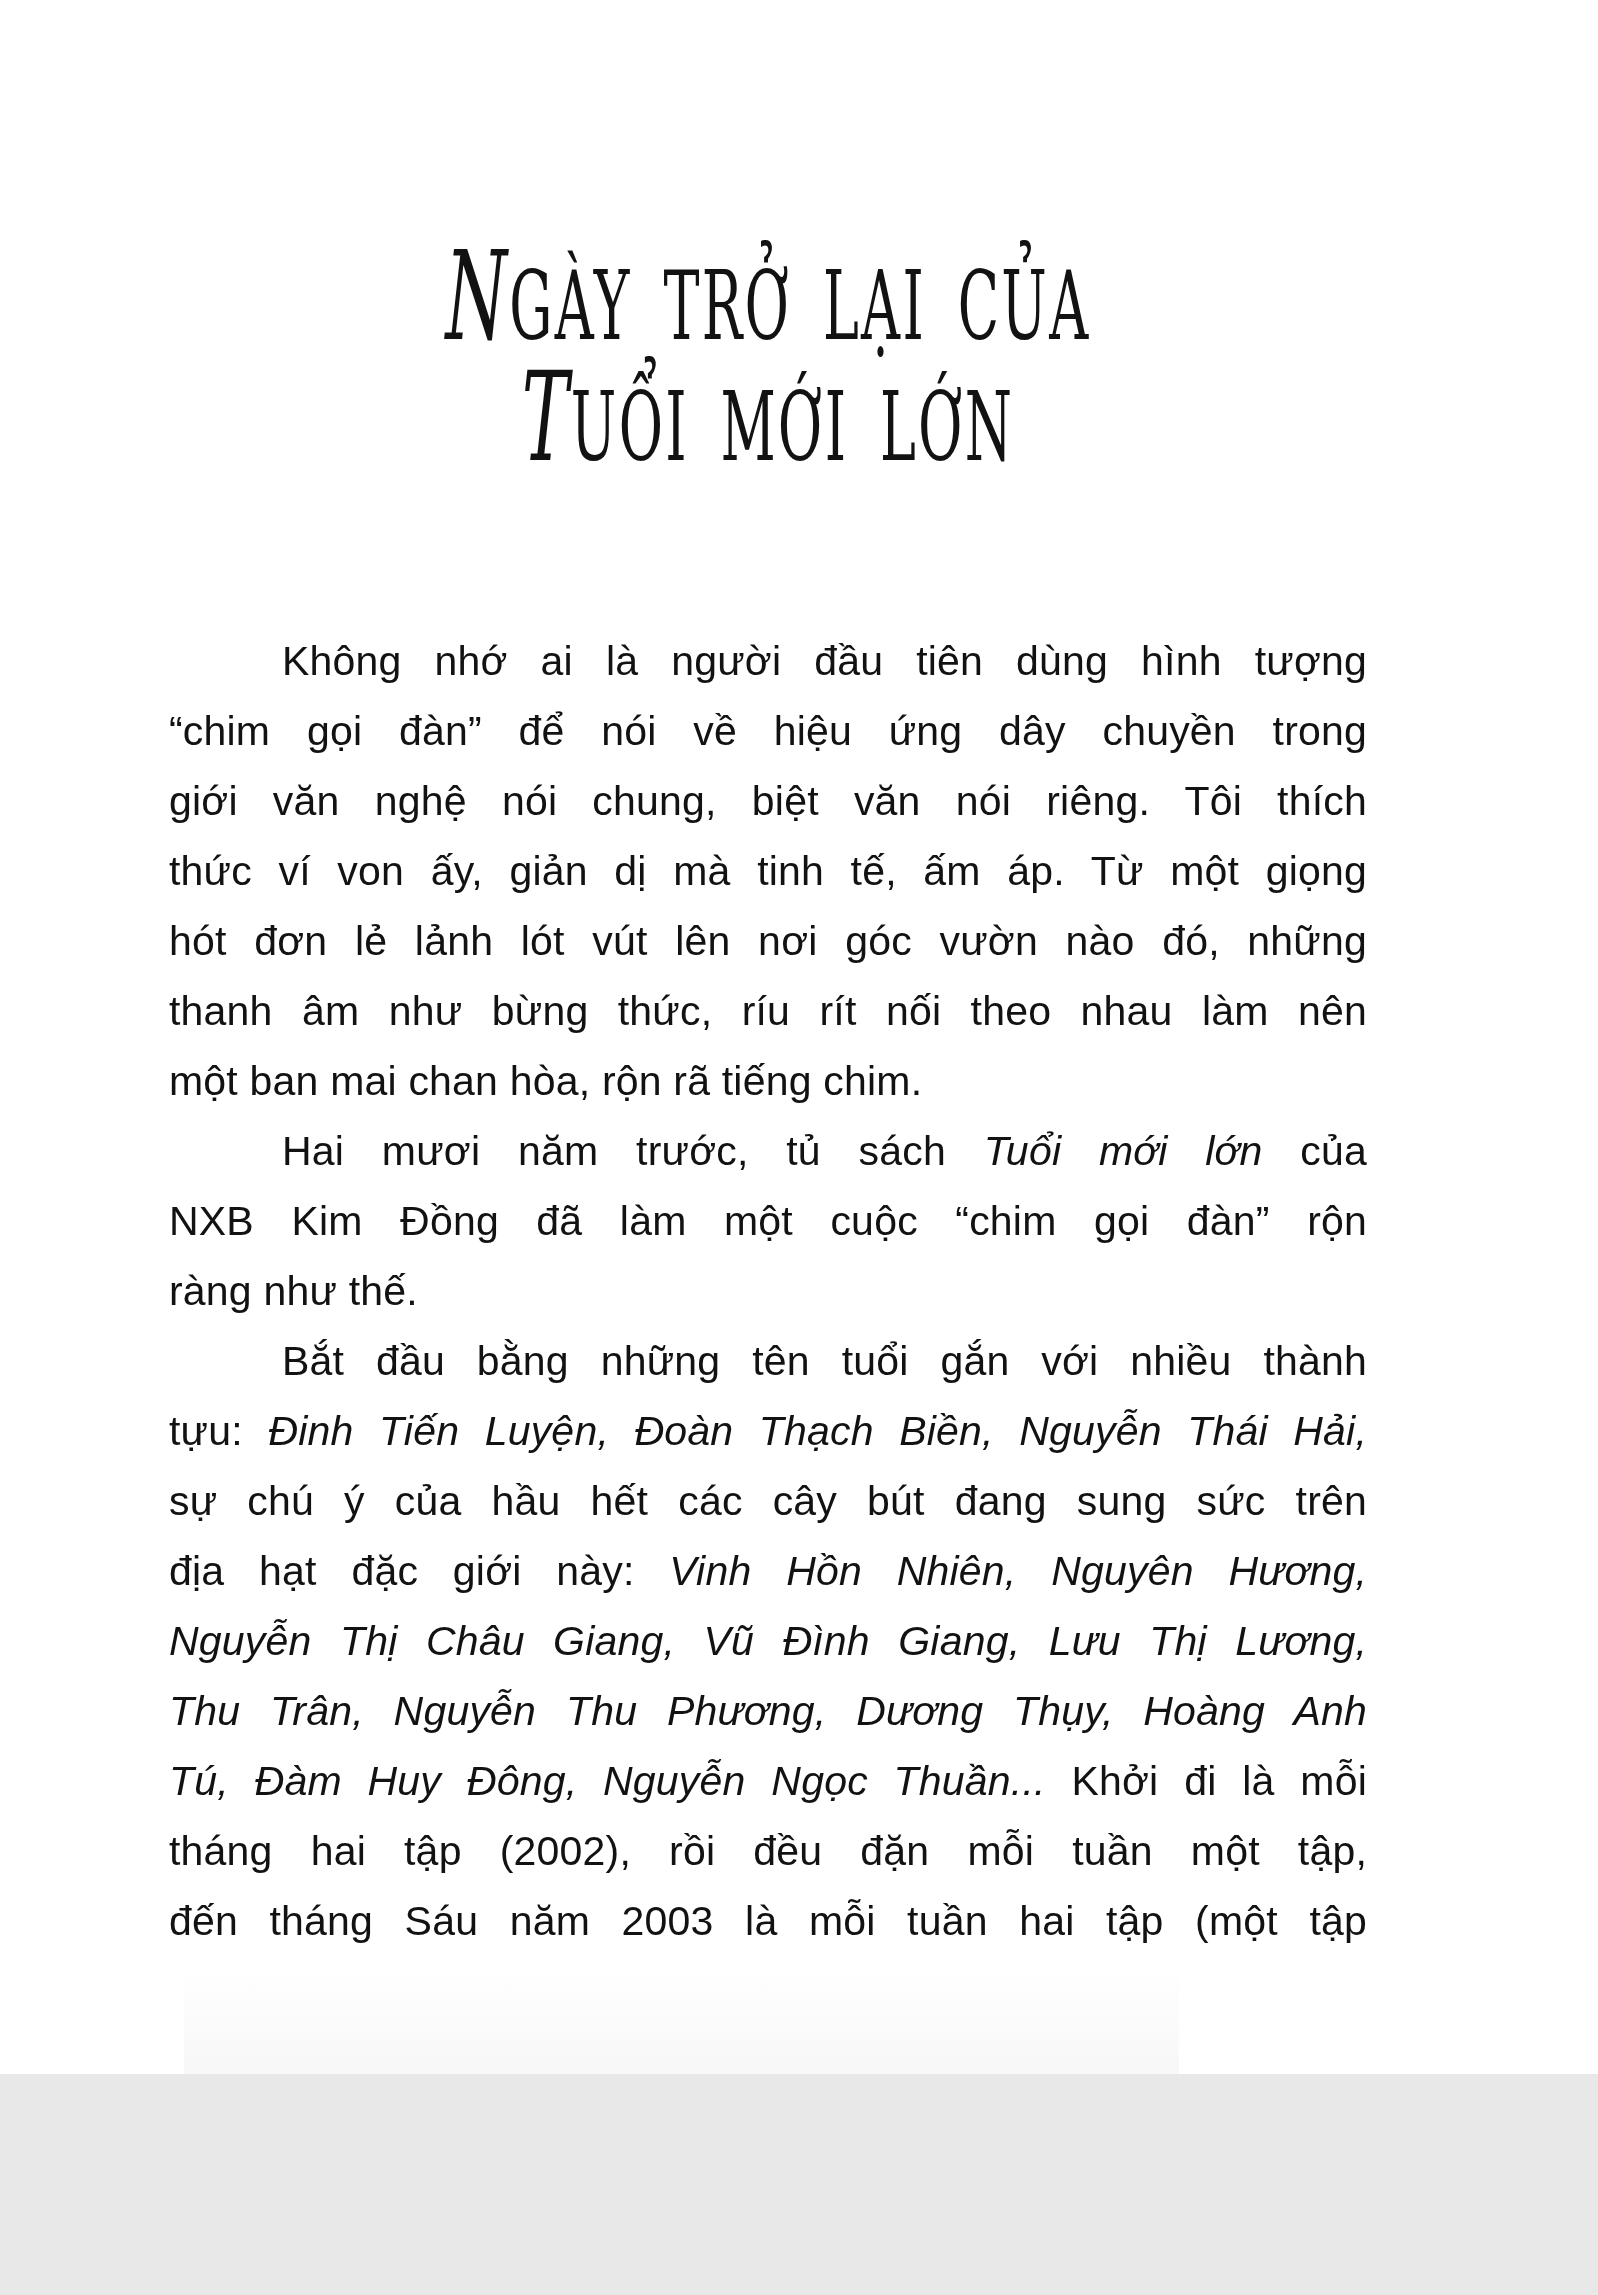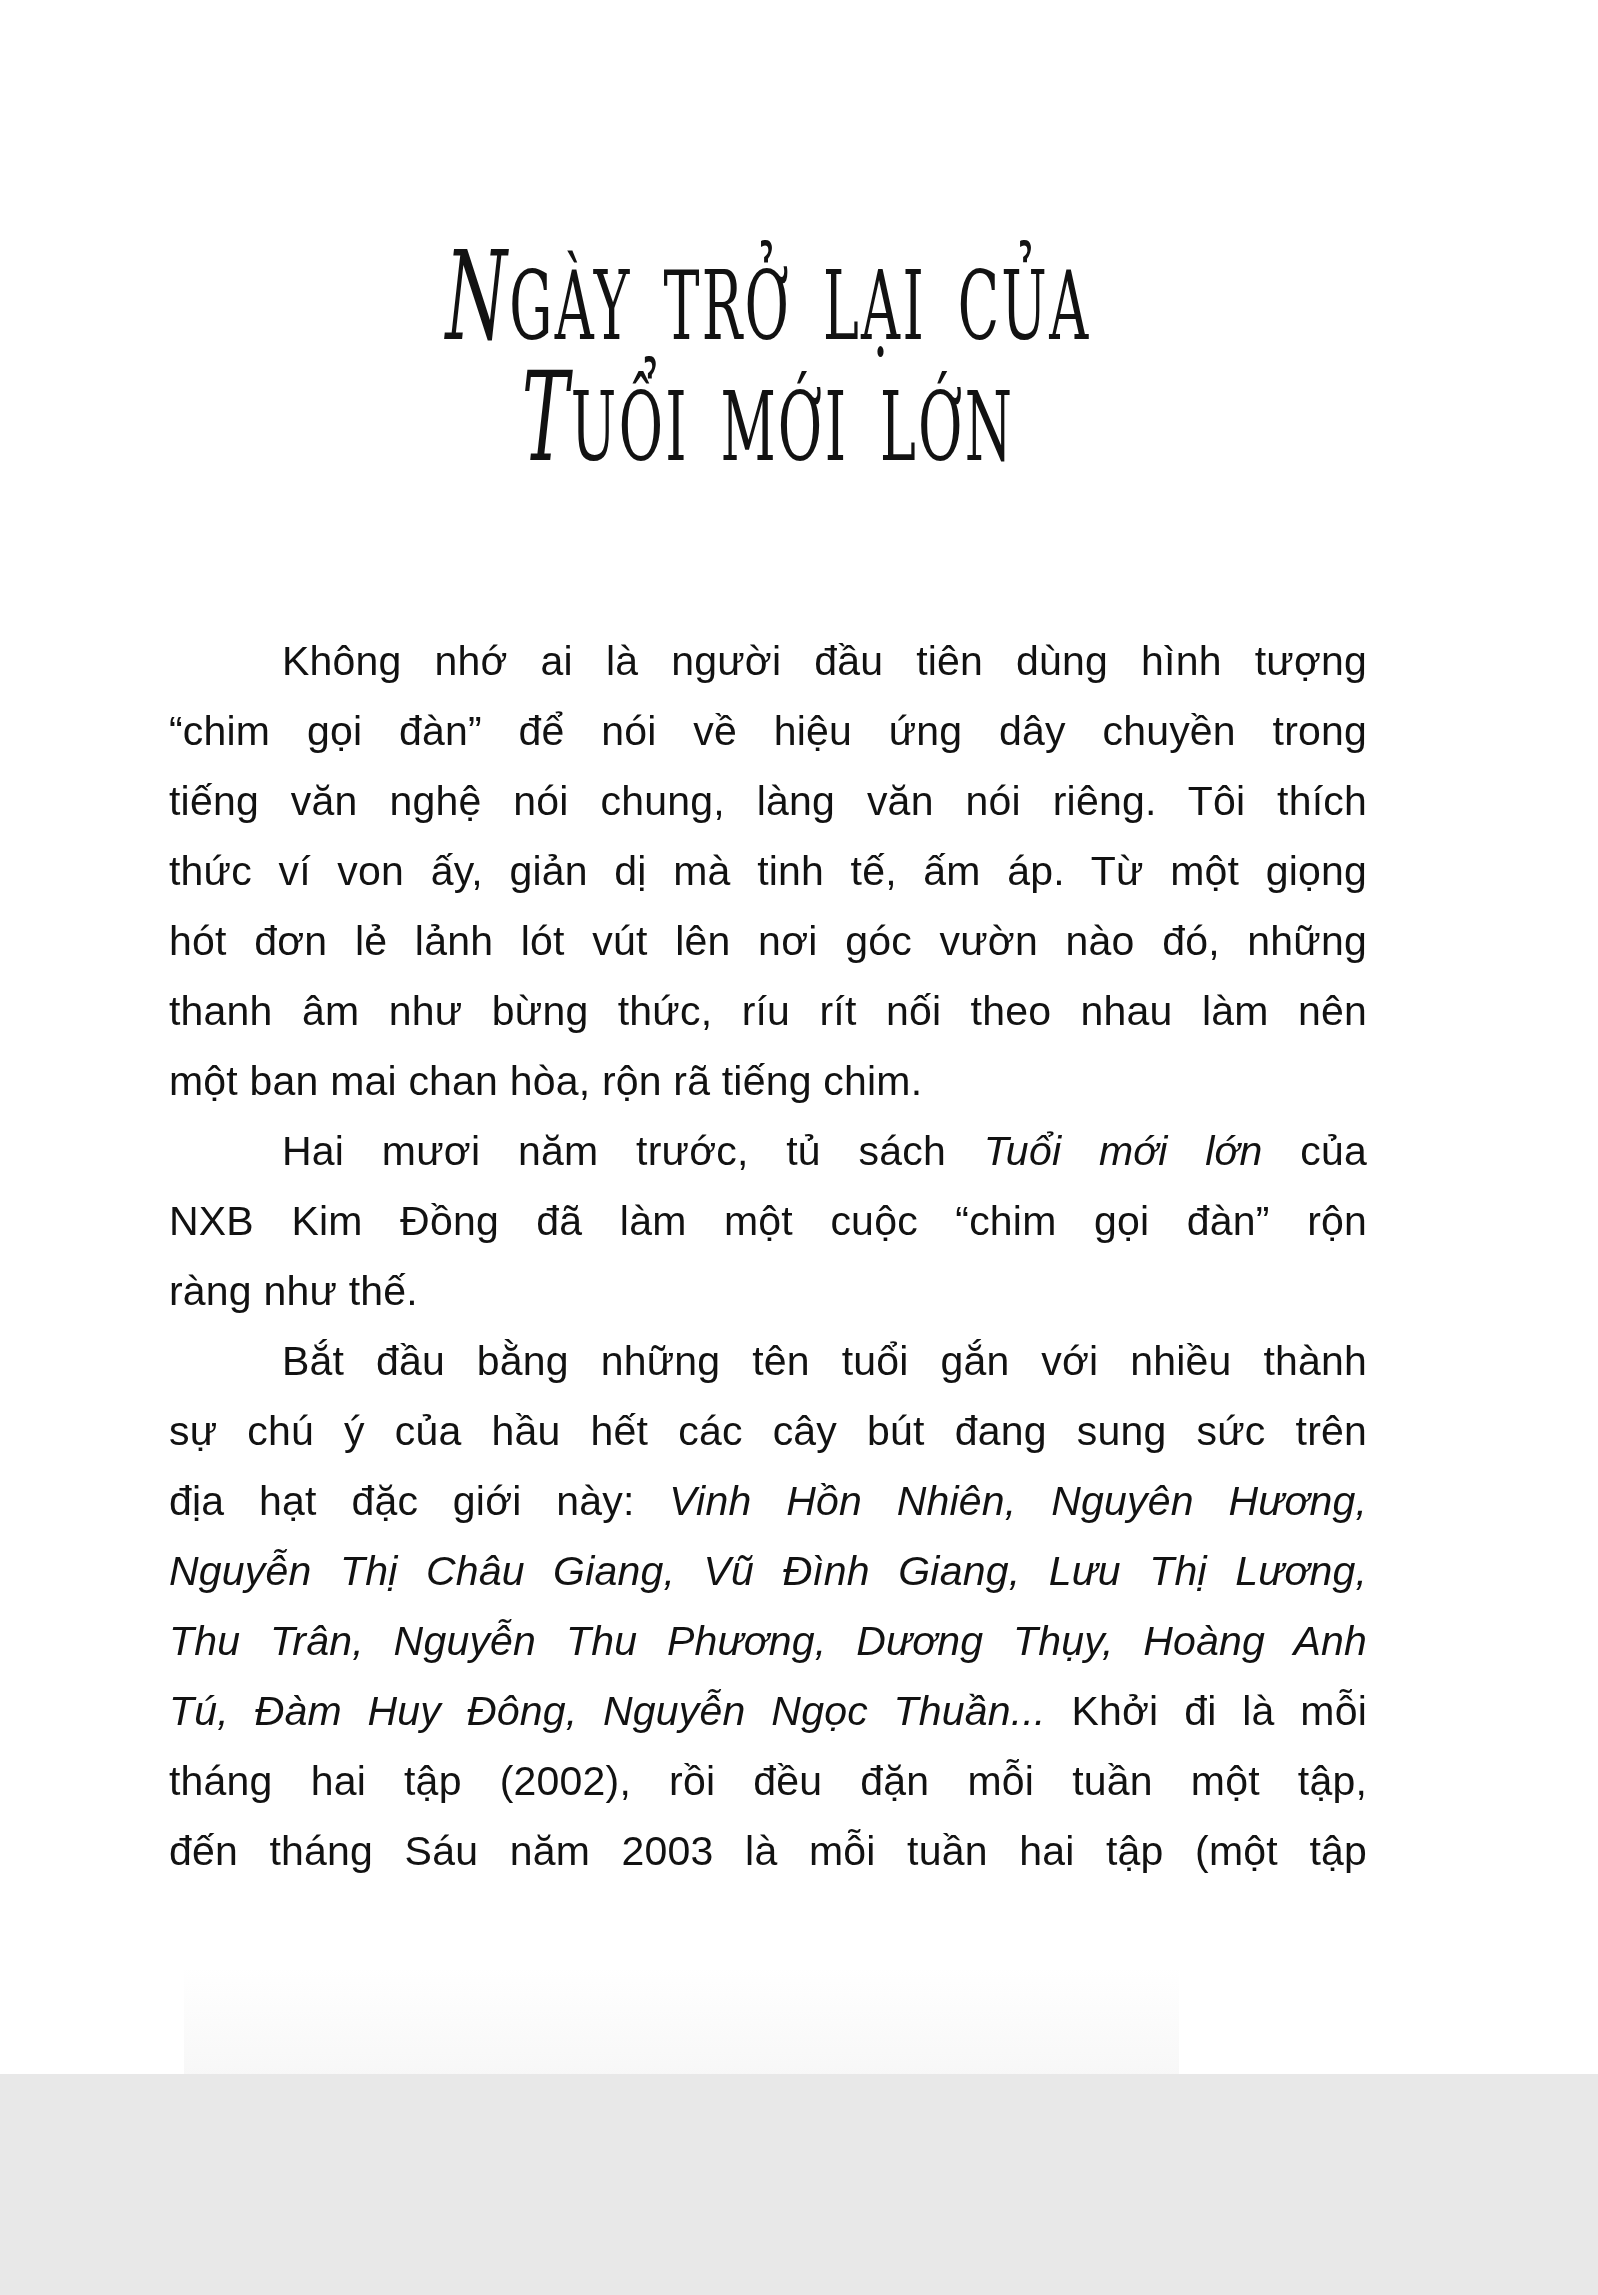--- a/index.html
+++ b/index.html
@@ -68,29 +68,30 @@
 <div class="page">
 
   <div class="title-block">
     <div class="title-line">Ngày trở lại của</div>
     <div class="title-line">Tuổi mới lớn</div>
   </div>
 
   <div class="body-text">
       <div class="line indent just"><span>Không nhớ ai là người đầu tiên dùng hình tượng</span></div>
       <div class="line just"><span>“chim gọi đàn” để nói về hiệu ứng dây chuyền trong</span></div>
-      <div class="line just"><span>tiếng văn nghệ nói chung, làng văn nói riêng. Tôi thích</span></div>
+      <div class="line just"><span>giới văn nghệ nói chung, biệt văn nói riêng. Tôi thích</span></div>
       <div class="line just"><span>thức ví von ấy, giản dị mà tinh tế, ấm áp. Từ một giọng</span></div>
       <div class="line just"><span>hót đơn lẻ lảnh lót vút lên nơi góc vườn nào đó, những</span></div>
       <div class="line just"><span>thanh âm như bừng thức, ríu rít nối theo nhau làm nên</span></div>
       <div class="line"><span>một ban mai chan hòa, rộn rã tiếng chim.</span></div>
       <div class="line indent just"><span>Hai mươi năm trước, tủ sách </span><span class="em">Tuổi mới lớn</span><span> của</span></div>
       <div class="line just"><span>NXB Kim Đồng đã làm một cuộc “chim gọi đàn” rộn</span></div>
       <div class="line"><span>ràng như thế.</span></div>
       <div class="line indent just"><span>Bắt đầu bằng những tên tuổi gắn với nhiều thành</span></div>
+      <div class="line just"><span>tựu: </span><span class="em">Đinh Tiến Luyện, Đoàn Thạch Biền, Nguyễn Thái Hải,</span></div>
       <div class="line just"><span>sự chú ý của hầu hết các cây bút đang sung sức trên</span></div>
       <div class="line just"><span>địa hạt đặc giới này: </span><span class="em">Vinh Hồn Nhiên, Nguyên Hương,</span></div>
       <div class="line just"><span class="em">Nguyễn Thị Châu Giang, Vũ Đình Giang, Lưu Thị Lương,</span></div>
       <div class="line just"><span class="em">Thu Trân, Nguyễn Thu Phương, Dương Thụy, Hoàng Anh</span></div>
       <div class="line just"><span class="em">Tú, Đàm Huy Đông, Nguyễn Ngọc Thuần...</span><span> Khởi đi là mỗi</span></div>
       <div class="line just"><span>tháng hai tập (2002), rồi đều đặn mỗi tuần một tập,</span></div>
       <div class="line just"><span>đến tháng Sáu năm 2003 là mỗi tuần hai tập (một tập</span></div>
     </div>
 
   <div class="scan-shade"></div>

